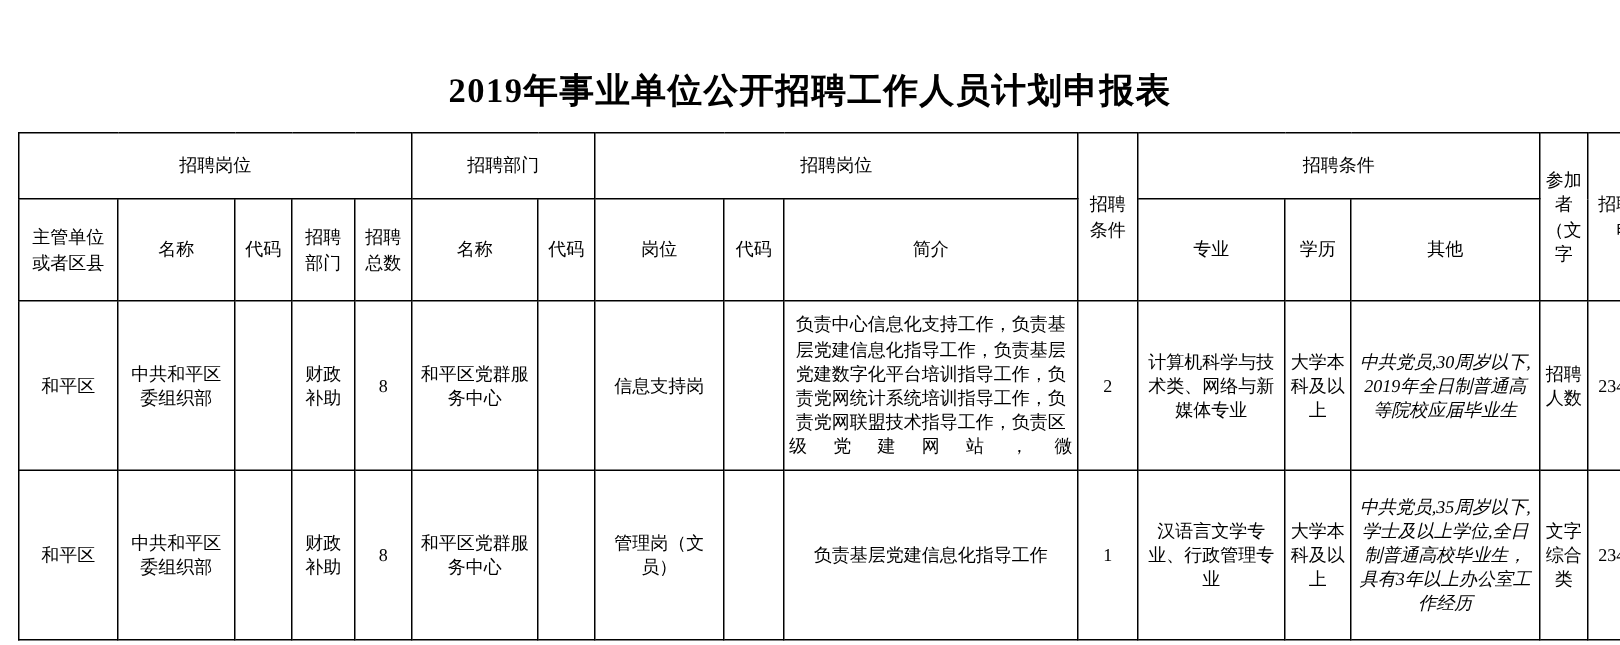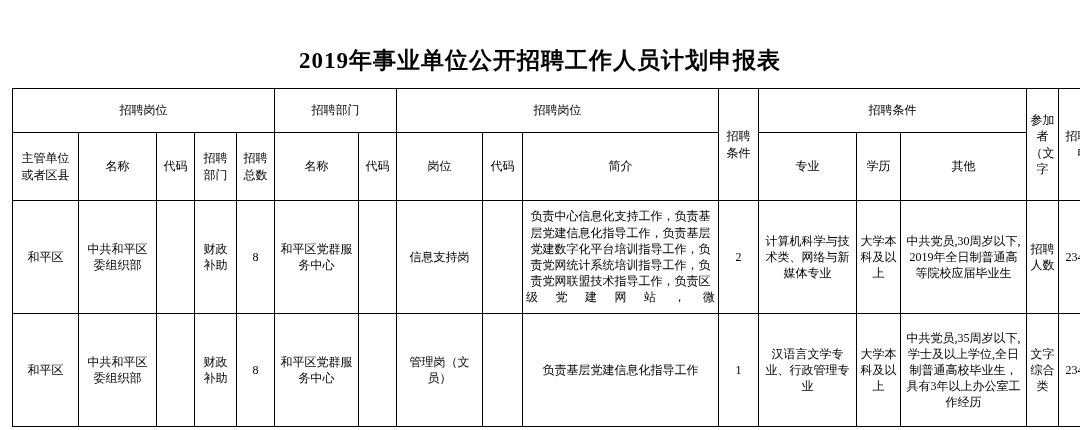--- a/index.html
+++ b/index.html
@@ -61,20 +61,21 @@
     text-align-last: justify;
     font-size: 12px;
     line-height: 1.5;
     padding: 4px 6px;
   }
   .cell-other {
     text-align: justify;
     font-size: 12px;
     line-height: 1.5;
     padding: 4px 5px;
+    font-style: italic;
   }
   .cell-left {
     font-size: 12px;
     line-height: 1.5;
     padding: 4px 5px;
     text-align: left;
   }
   .row-data td {
     height: 108px;
   }

